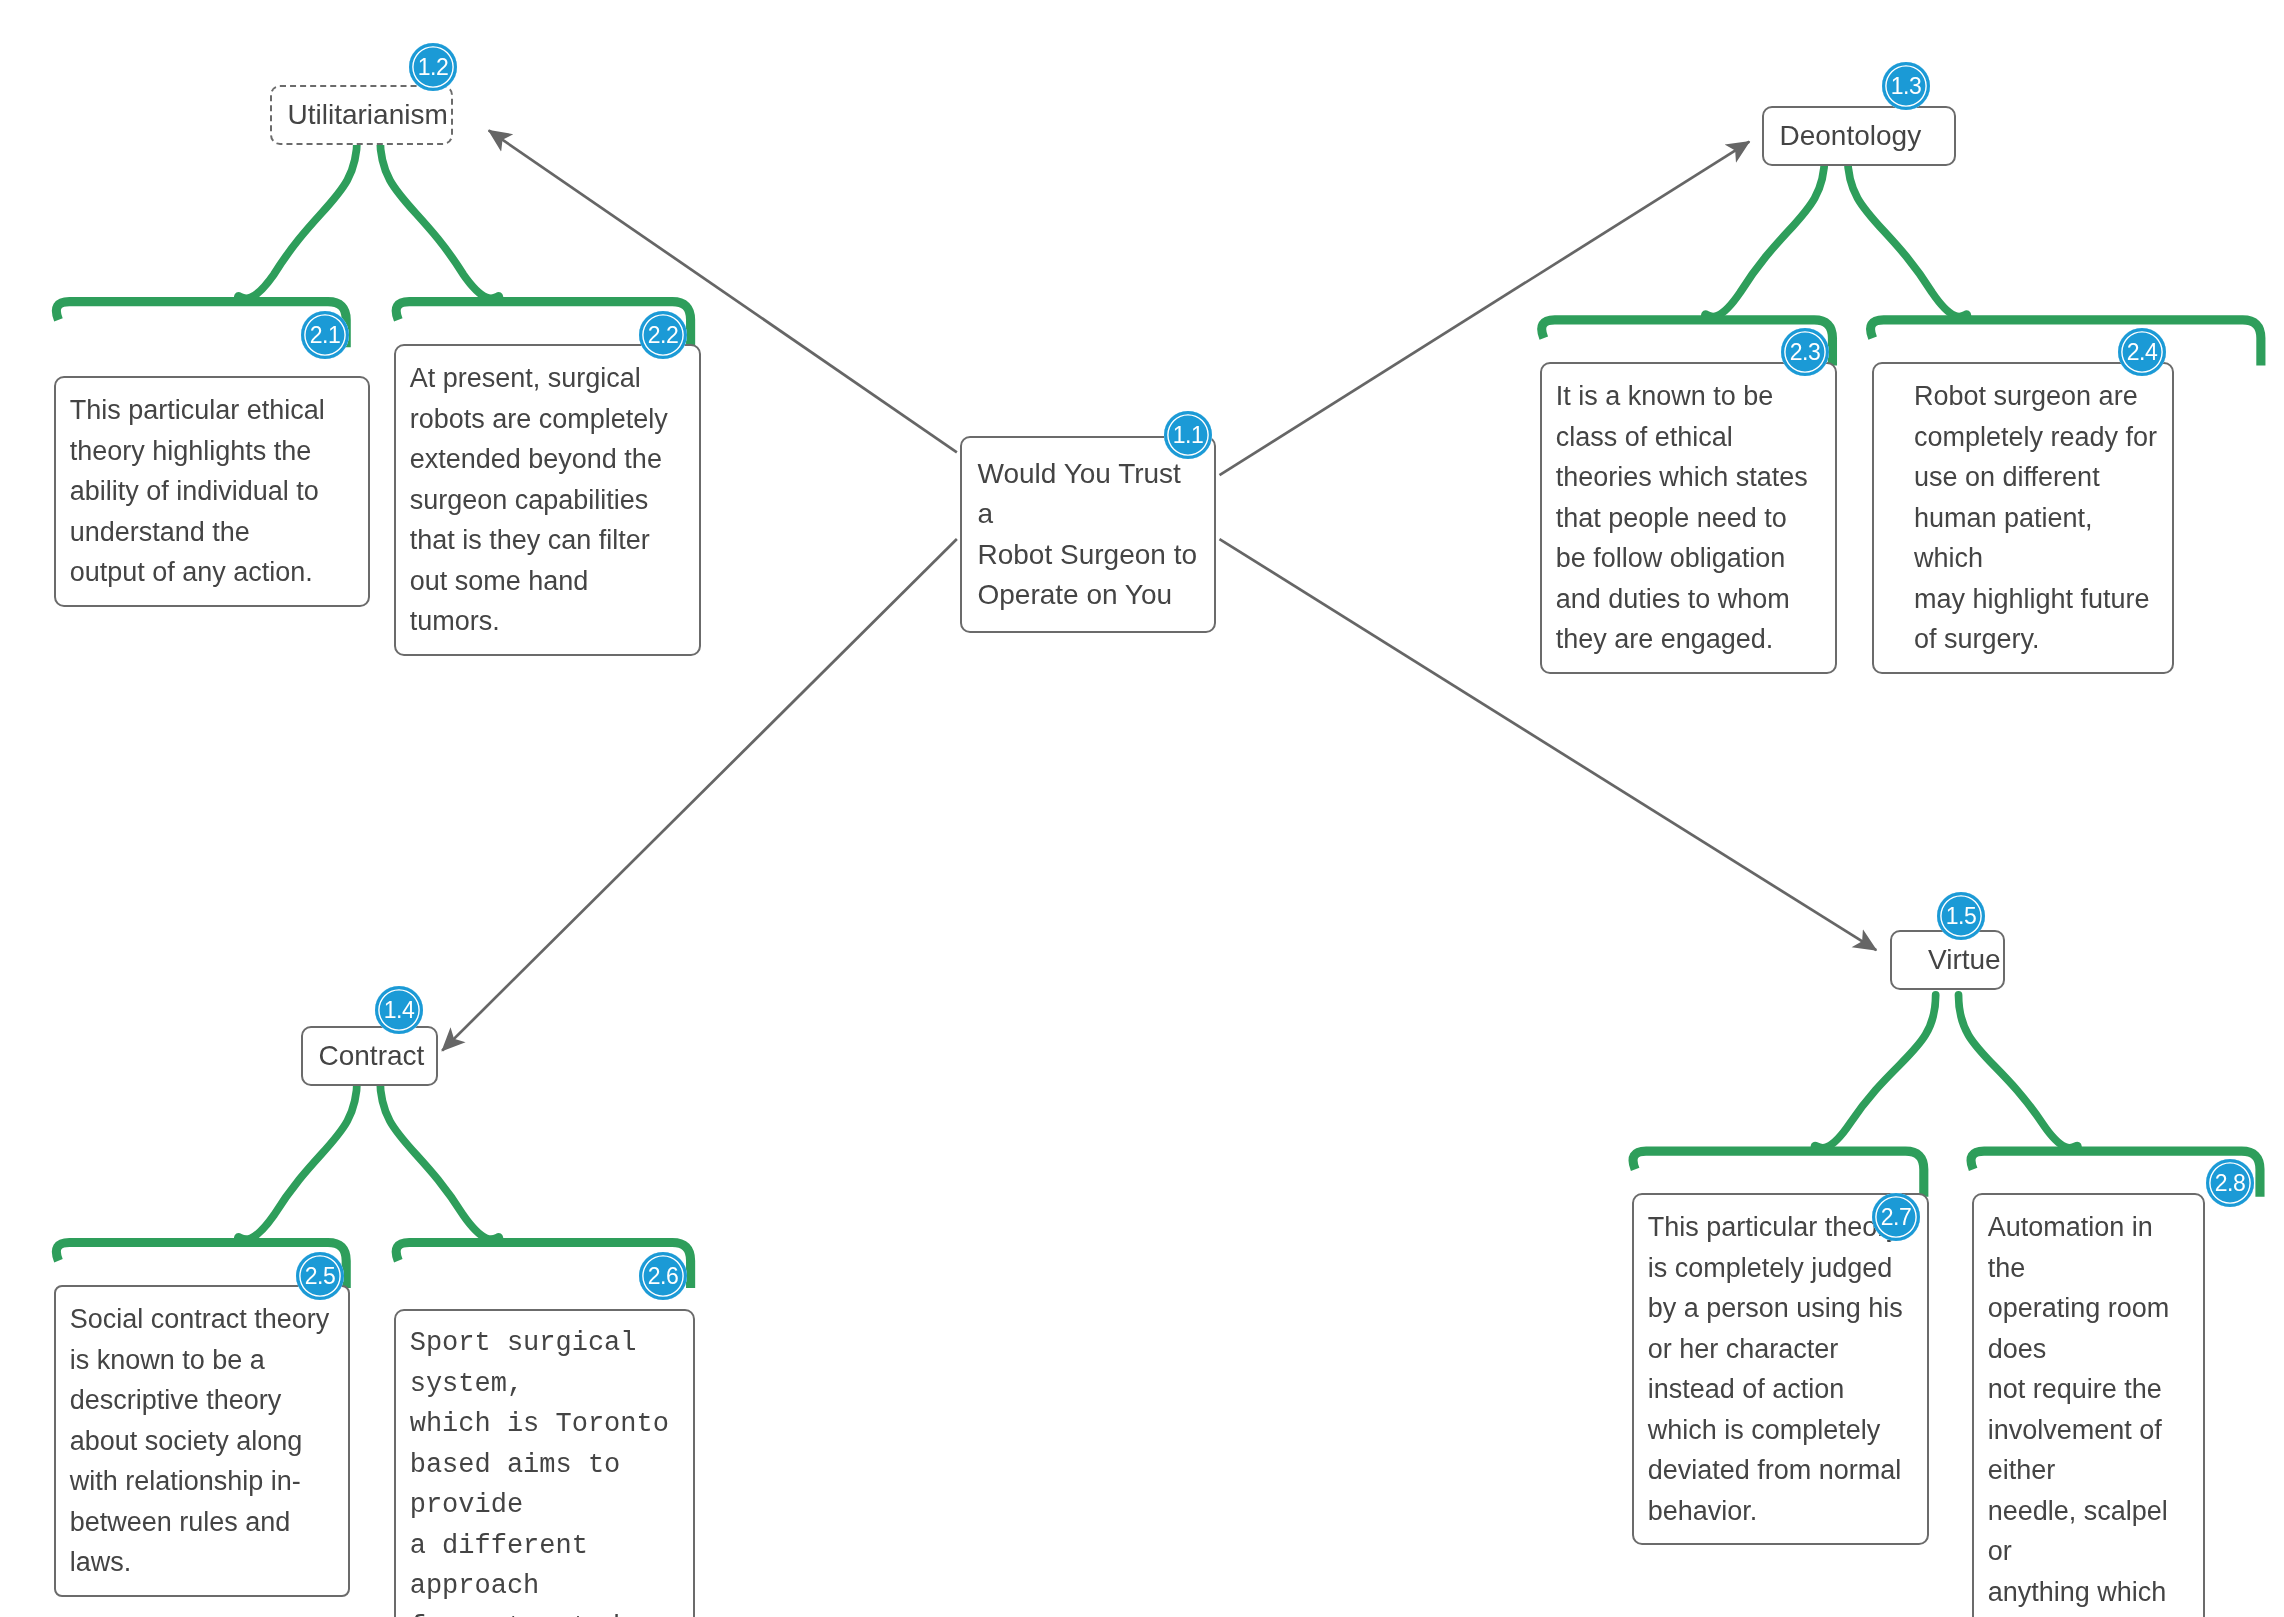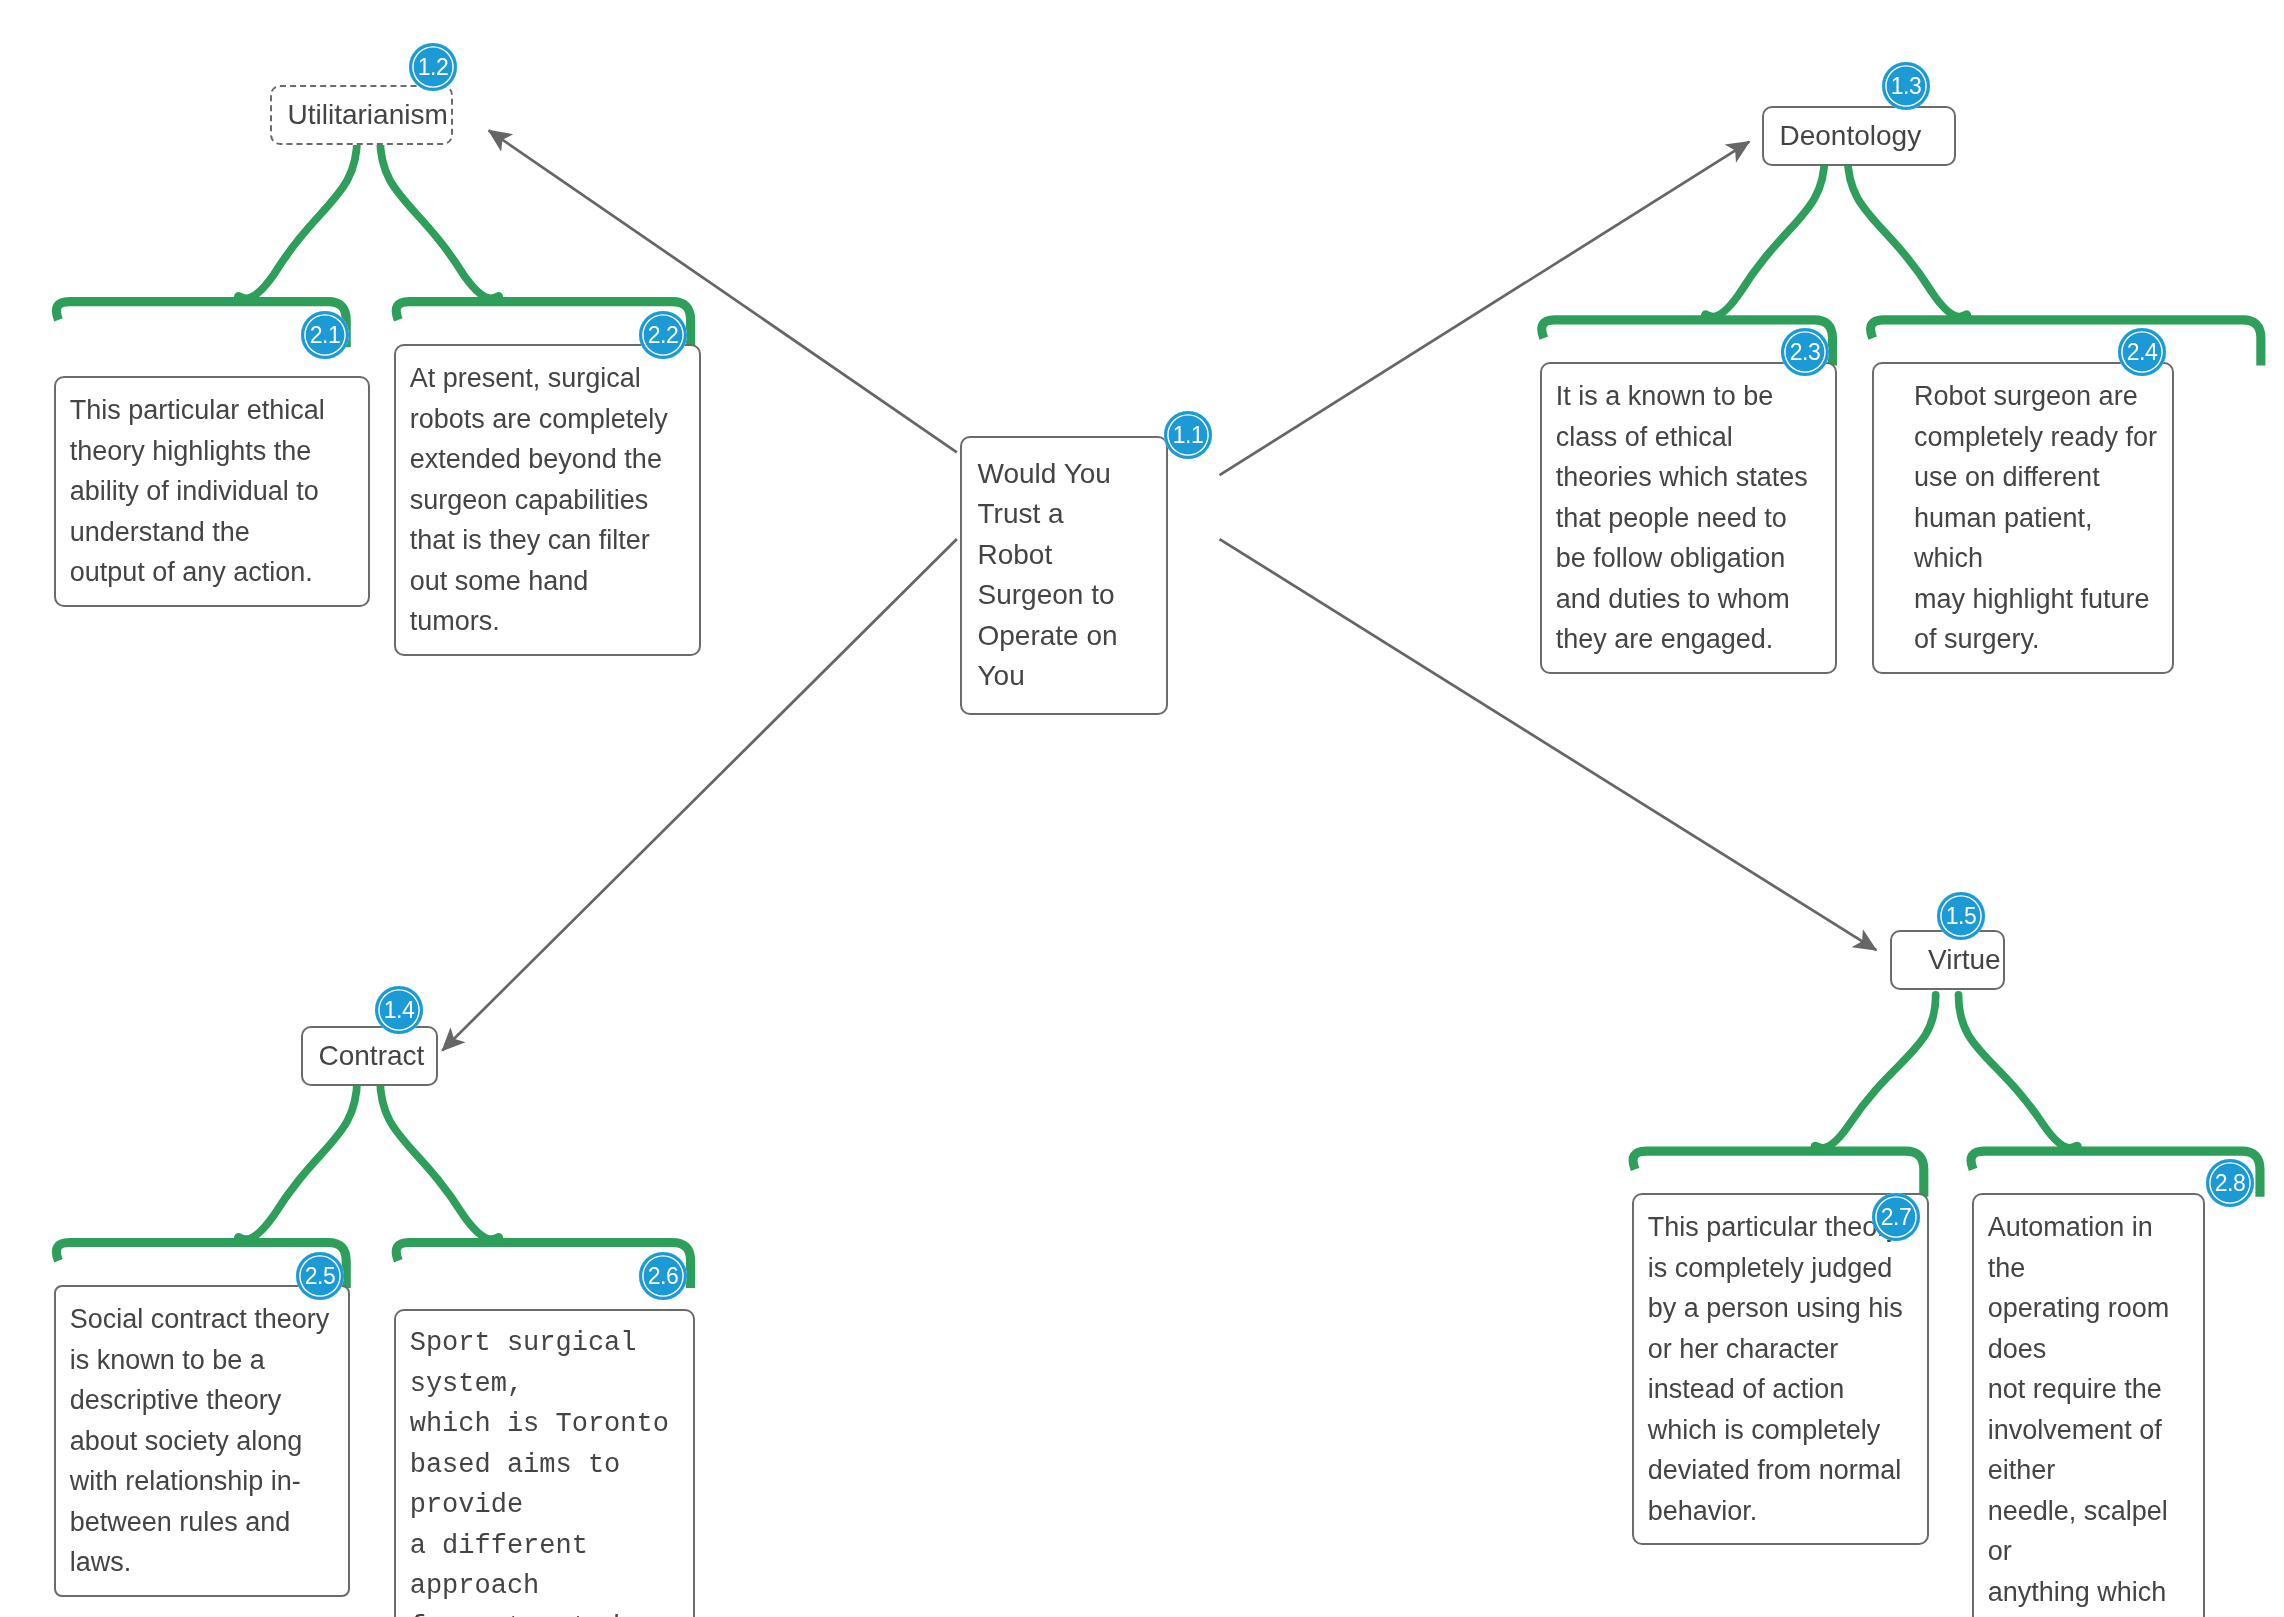--- a/index.html
+++ b/index.html
@@ -127,21 +127,21 @@
     </g>
 
     <g fill="none" stroke="#666666" stroke-width="6">
       <line x1="2095" y1="990" x2="1070" y2="285" marker-end="url(#arrowhead)"></line>
       <line x1="2670" y1="1040" x2="3830" y2="310" marker-end="url(#arrowhead)"></line>
       <line x1="2095" y1="1180" x2="968" y2="2300" marker-end="url(#arrowhead)"></line>
       <line x1="2670" y1="1180" x2="4108" y2="2080" marker-end="url(#arrowhead)"></line>
     </g>
   </svg>
 
-  <div class="node root lvl1" style="left:960px; top:436px; width:208px;">
+  <div class="node root lvl1" style="left:960px; top:436px; width:256px;">
     <span class="txt">Would You Trust a
 Robot Surgeon to
 Operate on You</span>
   </div>
   <div class="badge" style="left:1164px; top:411px;">1.1</div>
 
   <div class="node lvl1 dashed" style="left:270px; top:85px; width:183px;">
     <span class="txt">Utilitarianism</span>
   </div>
   <div class="badge" style="left:409px; top:43px;">1.2</div>

